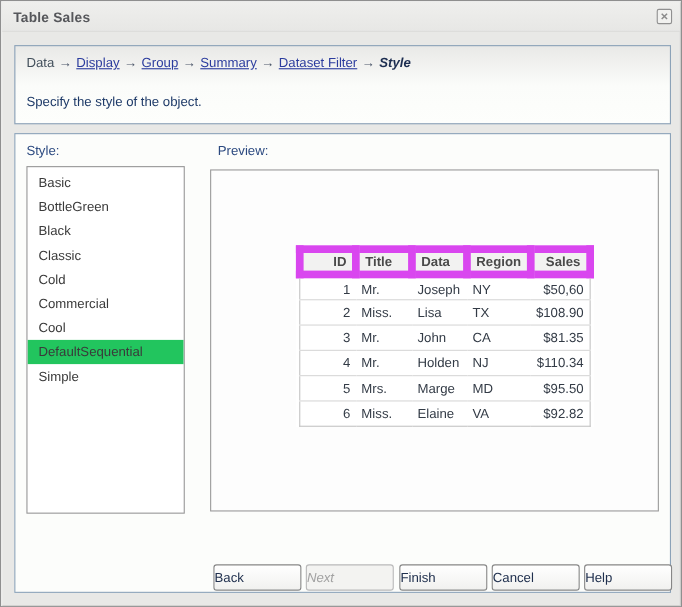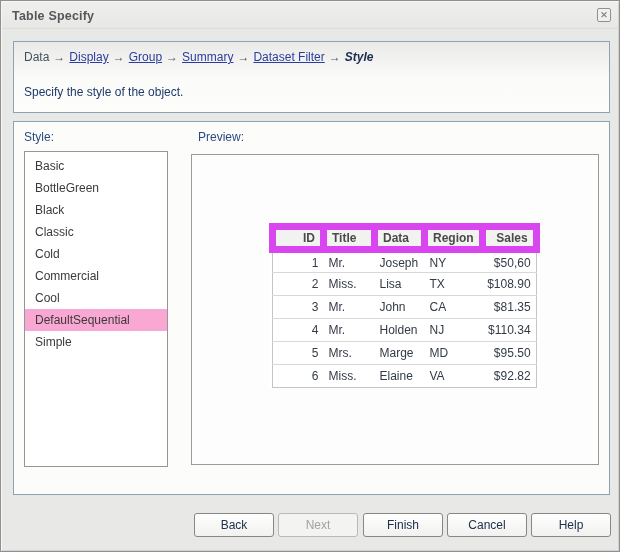--- a/index.html
+++ b/index.html
@@ -31,21 +31,21 @@
     cursor:pointer; font-weight:bold;
   }
 
   
   .panel {
     position:absolute; left:12px; width:597px;
     border:1px solid #8ba2b8; background:#fcfdfb;
   }
   .panel.top { top:40px; height:72px;
     background:linear-gradient(#e9e9e7, #fbfcfa 52%, #fdfefc); }
-  .panel.main { top:120px; height:374px;padding-left:48px; }
+  .panel.main { top:120px; height:418px;padding-left:48px; }
 
   
   .breadcrumb { position:absolute; left:10px; top:8px; white-space:nowrap; color:#43505c; }
   .breadcrumb .arrow { color:#4a5568; padding:0 4px; }
   .breadcrumb .step-plain { color:#43505c; }
   .breadcrumb .step-link { color:#2b3c9e; text-decoration:underline; cursor:pointer; }
   .breadcrumb .step-current { color:#1c2d50; font-weight:bold;font-style:italic; }
 
   .instruction { position:absolute; left:10px; top:43px; color:#1e3a68; }
 
@@ -56,21 +56,21 @@
 
   .style-list {
     position:absolute; left:10px; top:29px; width:144px; height:316px;
     border:1px solid #969696; background:#ffffff; overflow:hidden;
     padding-top:3px;
   }
   .style-item {
     height:22px; line-height:22px; padding-left:10px;
     color:#3a3a3a; cursor:pointer; white-space:nowrap;
   }
-  .style-item.selected { background:#f9a8d4; }
+  .style-item.selected { background:#22c55e; }
 
   
   .preview-box {
     position:absolute; left:177px; top:32px; width:408px; height:311px;
     border:1px solid #9a9a9a; background:#fdfdfd;
   }
   table.preview-table {
     position:absolute; left:77px; top:68px;
     border-collapse:collapse; table-layout:fixed;
     border:1px solid #c4c4c4; background:#ffffff;
@@ -86,35 +86,35 @@
     height:23px; padding:0 5px; white-space:nowrap;
   }
   table.preview-table .al { text-align:left; }
   table.preview-table .ar { text-align:right; }
 
   
   .btn {
     position:absolute; top:512px; width:80px; height:24px;
     background:linear-gradient(#ffffff,#f1f1ef);
     border:1px solid #878787; border-radius:3px;
-    color:#20304e; font-size:12px; text-align:center; line-height:22px;
+    color:#20304e; font-size:12px; text-align:left; line-height:22px;
     cursor:pointer;
   }
   .btn.disabled {
     color:#a2a2a2; border-color:#b9b9b9;
     background:#f3f3f1; cursor:default;
   }
 </style>
 </head>
 <body>
 
 <div class="dialog">
 
   <div class="titlebar">
-    <span class="title">Table Specify</span>
+    <span class="title">Table Sales</span>
     <div class="close-btn">✕</div>
   </div>
 
   <div class="panel top">
     <div class="breadcrumb"><span class="step-plain">Data</span><span class="arrow">→</span><span class="step-link">Display</span><span class="arrow">→</span><span class="step-link">Group</span><span class="arrow">→</span><span class="step-link">Summary</span><span class="arrow">→</span><span class="step-link">Dataset Filter</span><span class="arrow">→</span><span class="step-current">Style</span></div>
     <div class="instruction">Specify the style of the object.</div>
   </div>
 
   <div class="panel main">
     <div class="field-label label-style">Style:</div>
@@ -185,19 +185,19 @@
               <td class="al">VA</td>
               <td class="ar">$92.82</td>
             </tr>
           </tbody>
       </table>
     </div>
   </div>
 
   <div id="button-row">
       <div class="btn" style="left: 193px;">Back</div>
-      <div class="btn disabled" style="left: 277px;">Next</div>
+      <div class="btn disabled" style="left: 277px; font-style: italic;">Next</div>
       <div class="btn" style="left: 362px;">Finish</div>
       <div class="btn" style="left: 446px;">Cancel</div>
       <div class="btn" style="left: 530px;">Help</div>
     </div>
 
 </div>
 
 </body></html>

